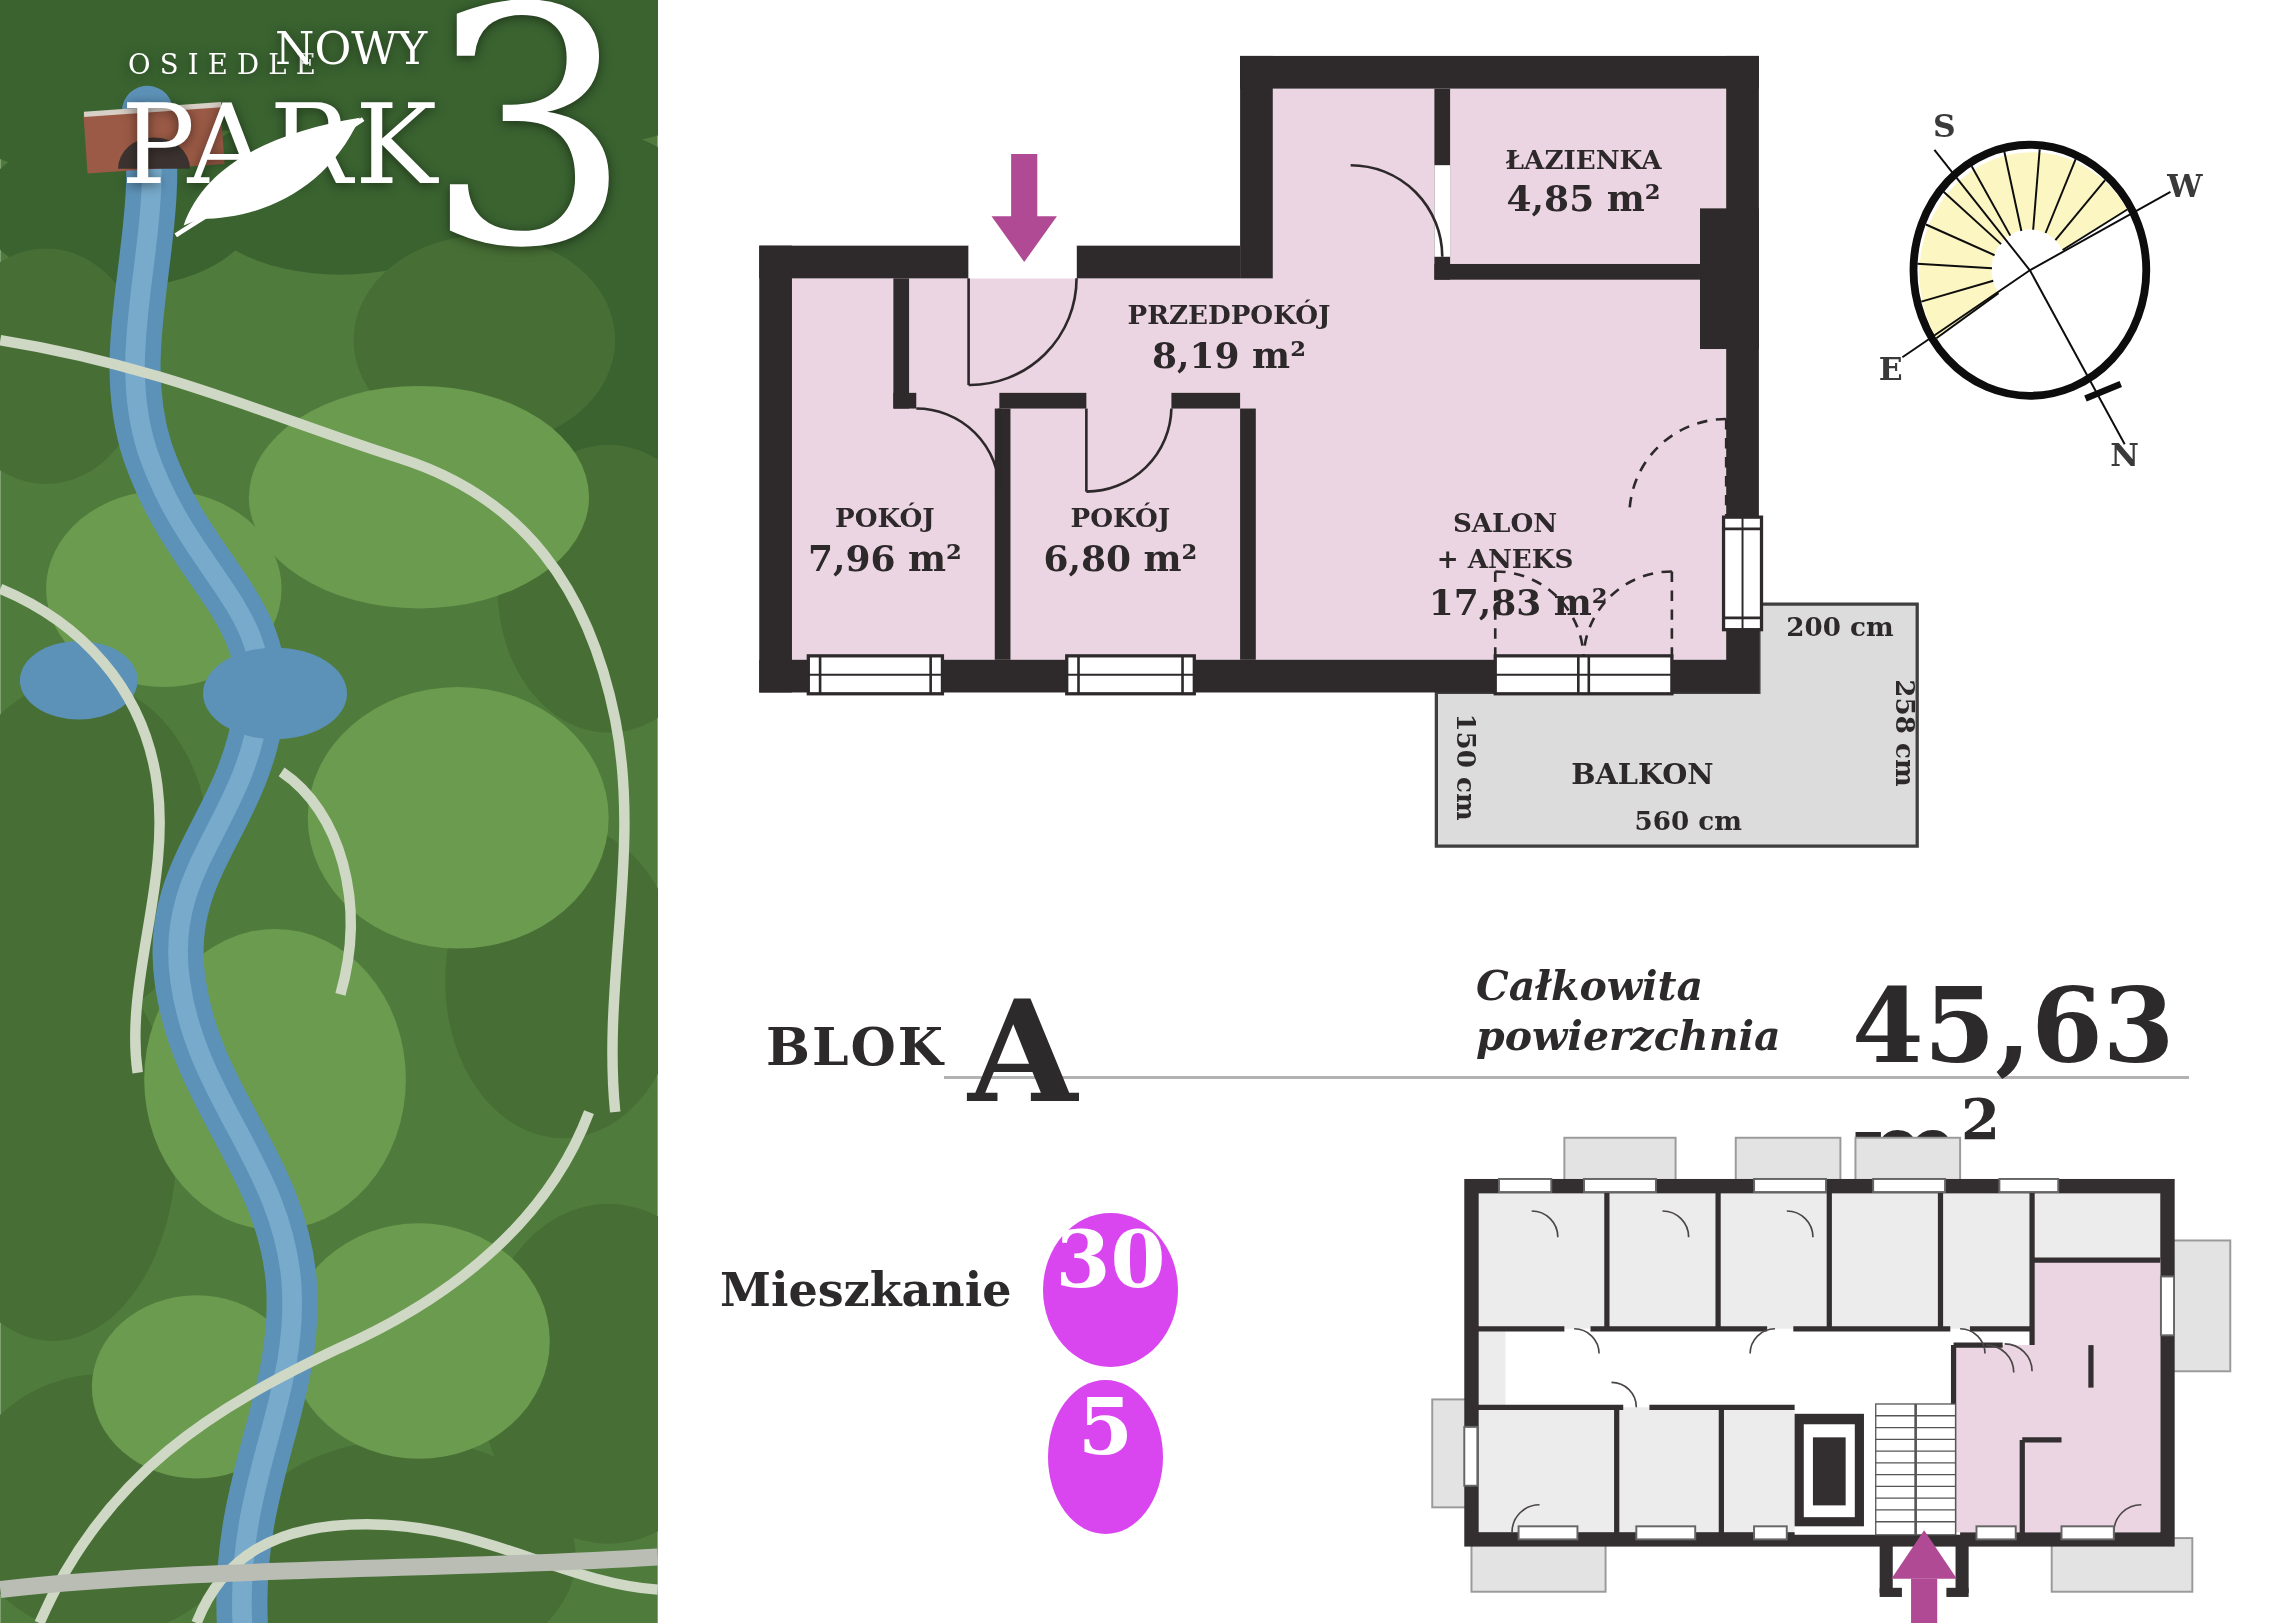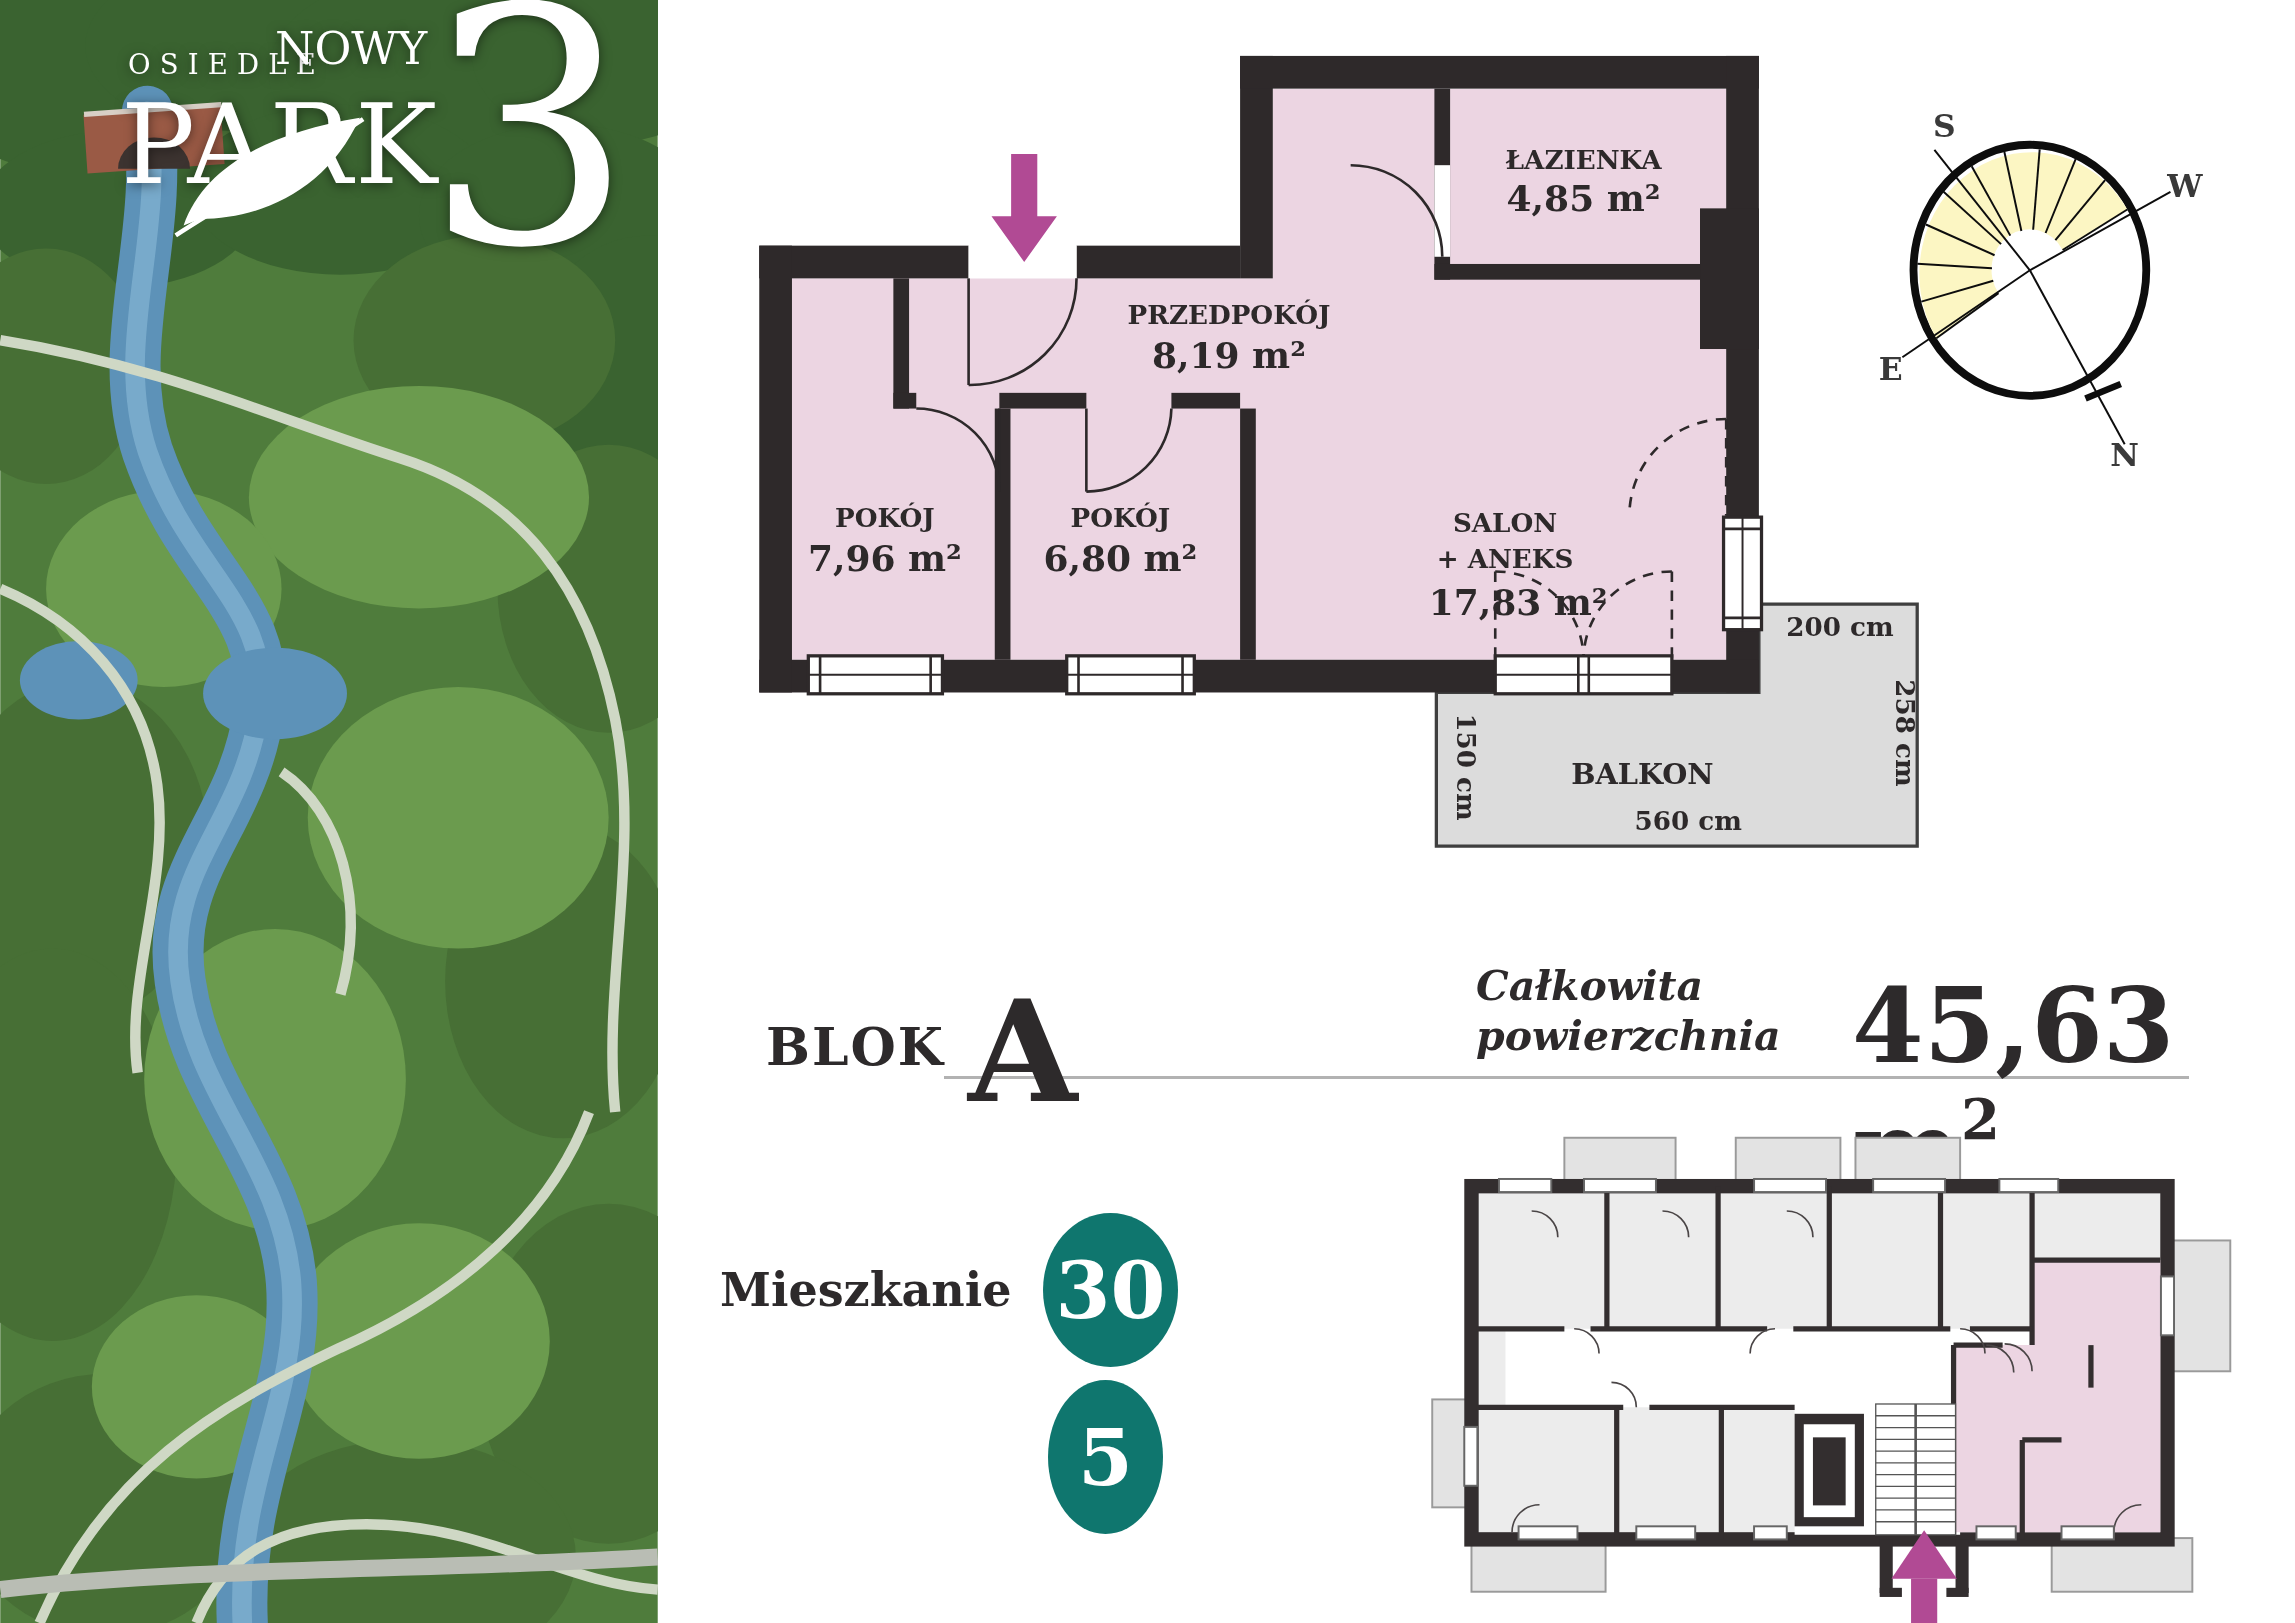--- a/index.html
+++ b/index.html
@@ -2,21 +2,21 @@
 <html style="font-size:10.5px"><head>
 <meta charset="utf-8">
 <style>
   html,body{margin:0;padding:0;background:#ffffff;}
   #page{position:relative;width:2295px;height:1623px;background:#ffffff;overflow:hidden;
         font-family:"DejaVu Serif", "Liberation Serif", serif;color:#2d2a2b;}
   .abs{position:absolute;}
   .plan-text{fill:#2d292a;font-family:"DejaVu Serif","Liberation Serif",serif;font-weight:bold;}
   .dim-text{fill:#2d292a;font-family:"DejaVu Serif","Liberation Serif",serif;font-weight:bold;font-size:40px;}
   .logo{color:#ffffff;text-shadow:0 2px 11.8px rgba(0,0,0,.5);line-height:1;}
-  .badge{border-radius:50%;background:#0f766e;color:#ffffff;display:flex;align-items:center;justify-content:center;
+  .badge{border-radius:50%;background:#d946ef;color:#ffffff;display:flex;align-items:flex-start;justify-content:center;
          font-weight:bold;}
   .label-row{font-weight:bold;color:#2d2a2b;}
   .divider{background:#b2b2b2;height:2.6px;}
 </style>
 </head>
 <body>
 
 <div id="page">
 
   <svg class="abs" style="left:0;top:0" width="658" height="1623" viewBox="0 0 1005 2481">

